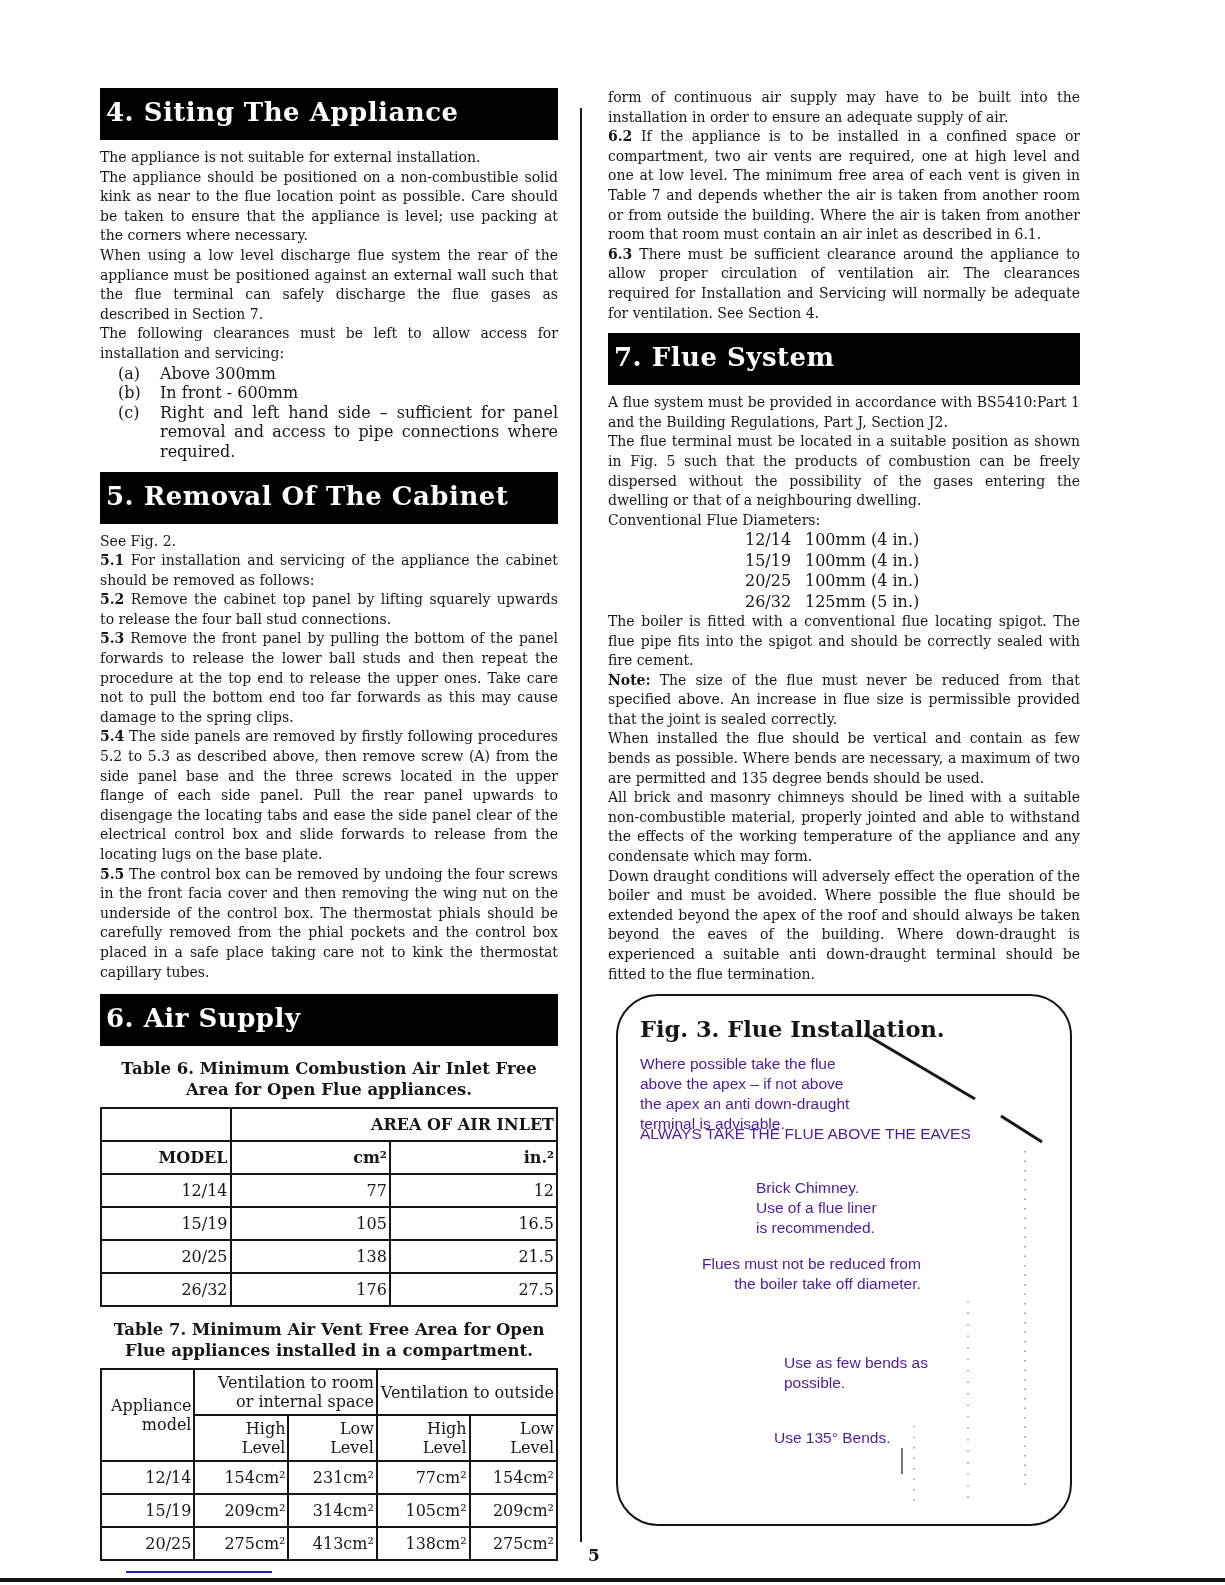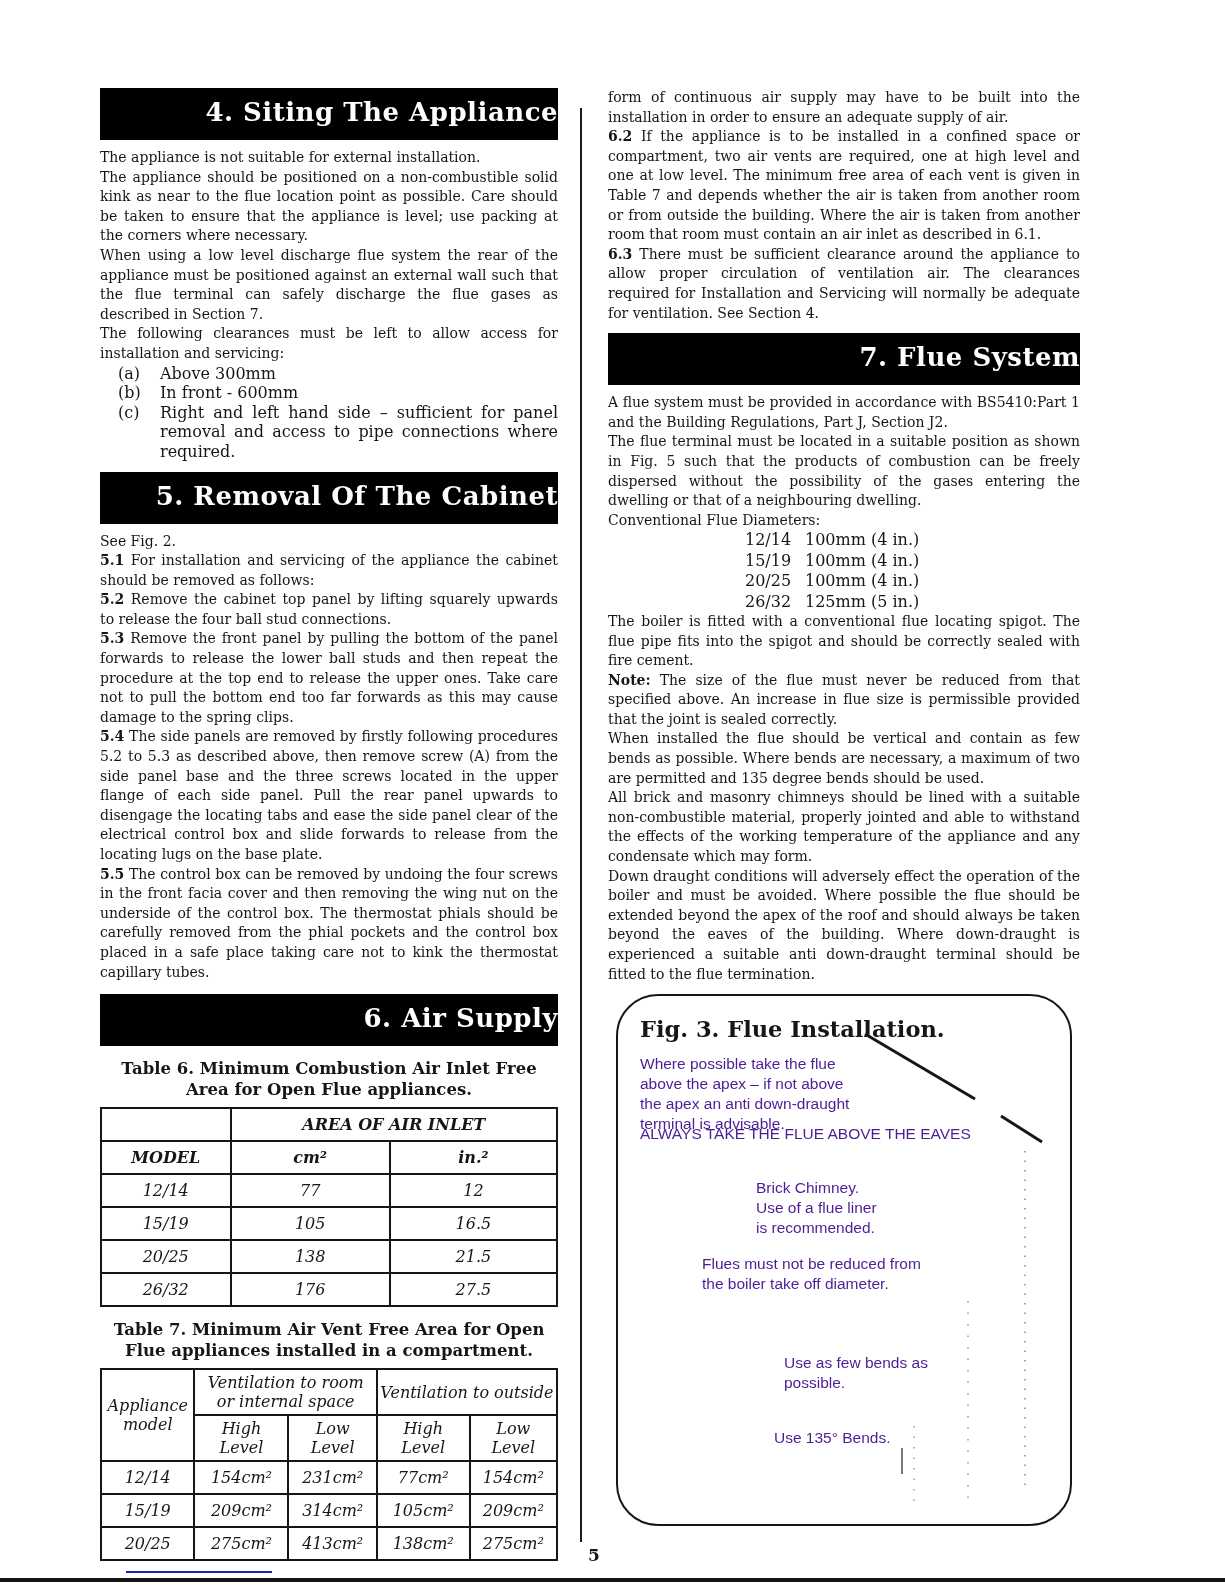--- a/index.html
+++ b/index.html
@@ -7,54 +7,54 @@
     position:relative; width:1225px; height:1585px; background:#ffffff;
     font-family:"DejaVu Serif", serif; color:#161616; overflow:hidden;
     margin:0 auto;
   }
   .col { position:absolute; top:88px; }
   .left-col  { left:100px; width:458px; }
   .right-col { left:608px; width:472px; }
   .divider { position:absolute; left:580px; top:108px; width:2px; height:1434px; background:#1c1c1c; }
   .secbar {
     background:#000; color:#fff; font-weight:bold; font-size:26px;
-    text-align:right; padding:9px 0 13px 0; letter-spacing:0.5px;
+    text-align:left; padding:9px 0 13px 6px; letter-spacing:0.5px;
   }
   .mt10 { margin-top:10px; }
   .mt12 { margin-top:12px; }
   .bp { margin:0; text-align:justify; font-size:14px; line-height:19.6px; }
   .bp b { font-weight:bold; }
   .first-gap { margin-top:8px; }
   .li { display:flex; font-size:16px; line-height:19.6px; }
   .li .m { flex:0 0 42px; padding-left:18px; box-sizing:content-box; }
   .li .t { flex:1; text-align:justify; }
   .tcap { margin:12px 0 0 0; font-weight:bold; font-size:16.5px; line-height:21px; text-align:center; }
   table.dt { width:100%; border-collapse:collapse; margin-top:7px; }
   table.dt th, table.dt td {
-    border:2px solid #161616; font-size:16px; text-align:center;
-    padding:3px 2px; height:25px; font-weight:normal;font-style:italic;
+    border:2px solid #161616; font-size:16px; text-align:right;
+    padding:3px 2px; height:25px; font-weight:normal;
   }
   table.dt .bold { font-weight:bold; }
   .diam { display:flex; font-size:16px; line-height:20.4px; padding-left:137px; }
   .diam .dm { flex:0 0 60px; }
   .fig3 {
     position:relative; margin:10px 0 0 8px; width:452px; height:528px;
     border:2px solid #161616; border-radius:42px;
     font-family:"Liberation Sans", sans-serif;
   }
   .fig3 .ftitle {
     position:absolute; left:22px; top:20px;
     font-family:"DejaVu Serif", serif; font-weight:bold; font-size:22.5px;
   }
   .fig3 .n { position:absolute; white-space:pre-line; font-size:15.5px; line-height:20px; color:#4c1d95; }
   .fig3 svg { position:absolute; left:0; top:0; }
   .n-apex   { left:22px;  top:58px;  }
   .n-eaves  { left:22px;  top:128px; }
   .n-chim   { left:138px; top:182px; }
-  .n-reduce { left:84px;  top:258px; }
+  .n-reduce { left:84px;  top:258px;text-align:right; }
   .n-bends  { left:166px; top:357px; }
   .n-135    { left:156px; top:432px; }
   .pagenum { position:absolute; left:588px; top:1545px; font-weight:bold; font-size:17px; }
   .blue-line { position:absolute; left:126px; top:1571px; width:146px; height:2px; background:#2323bb; }
   .bottom-line { position:absolute; left:0px; top:1578px; width:1225px; height:4px; background:#141414; }
 </style>
 </head>
 <body>
 
 <div class="page">

